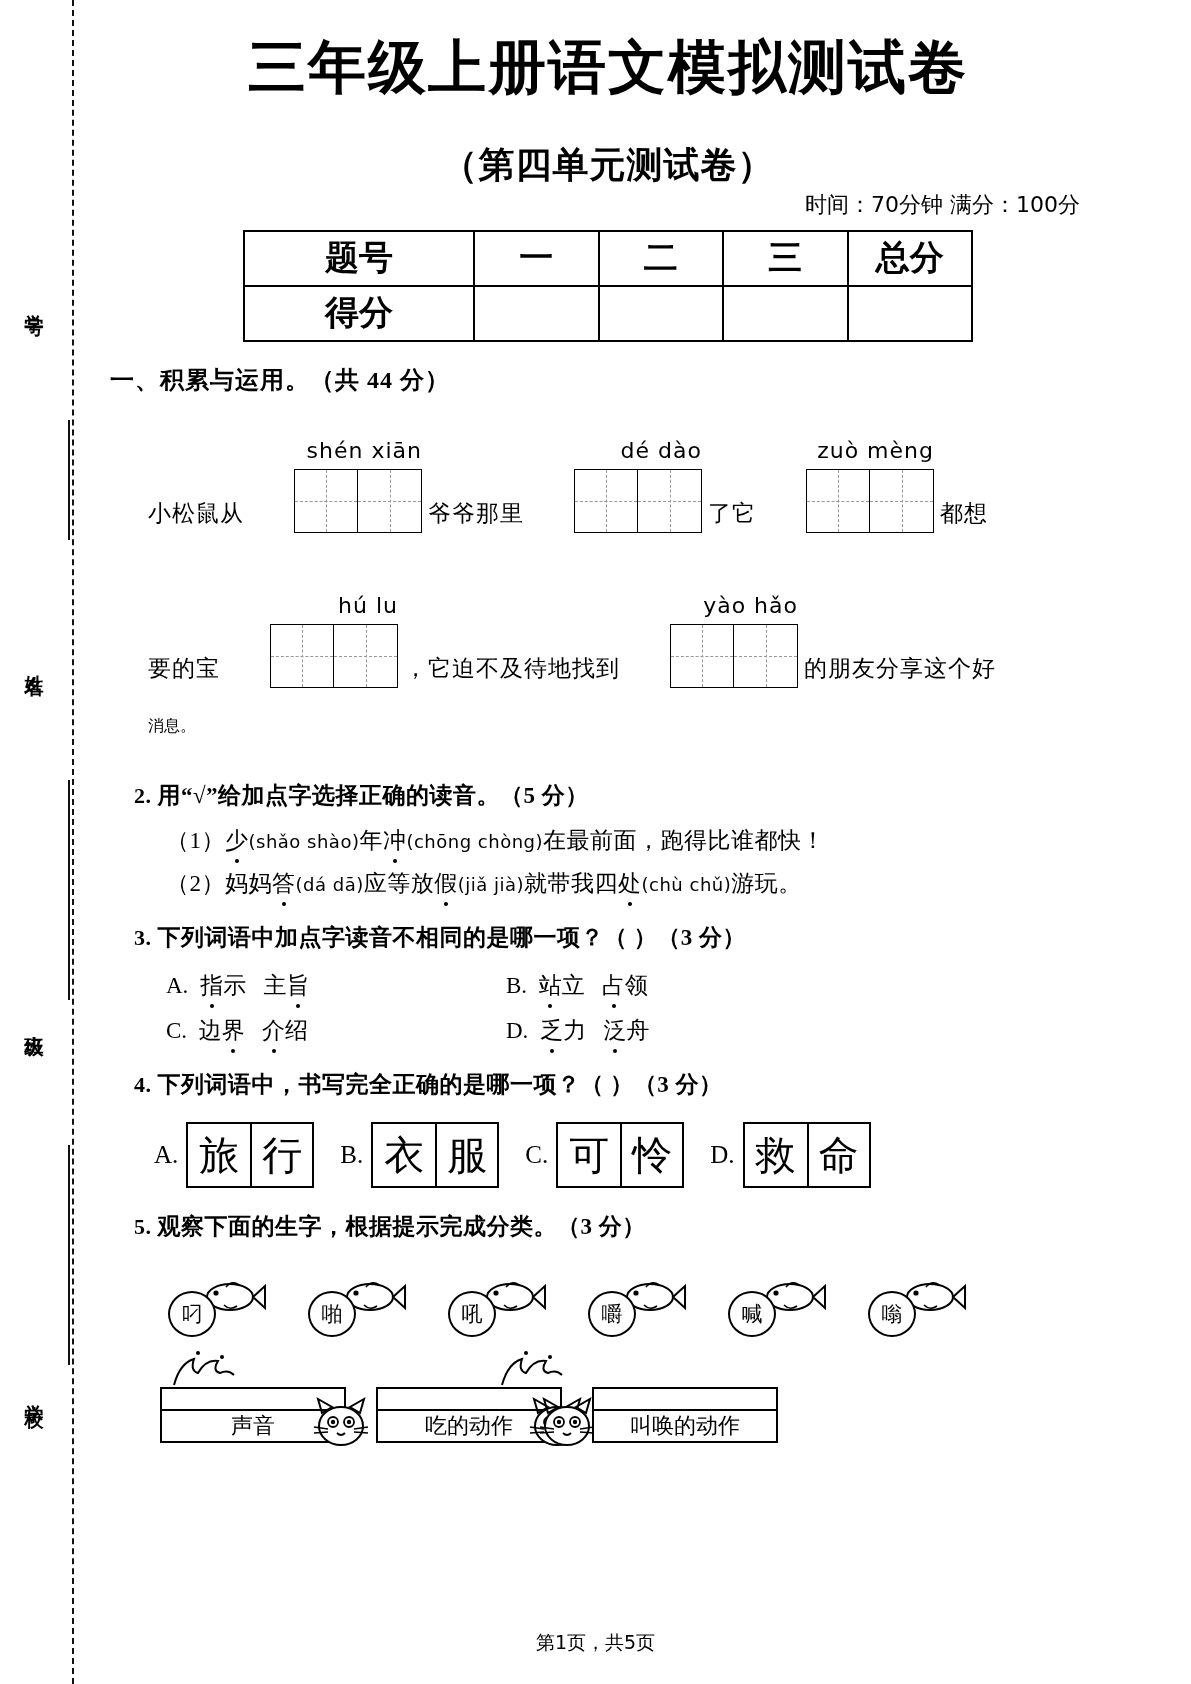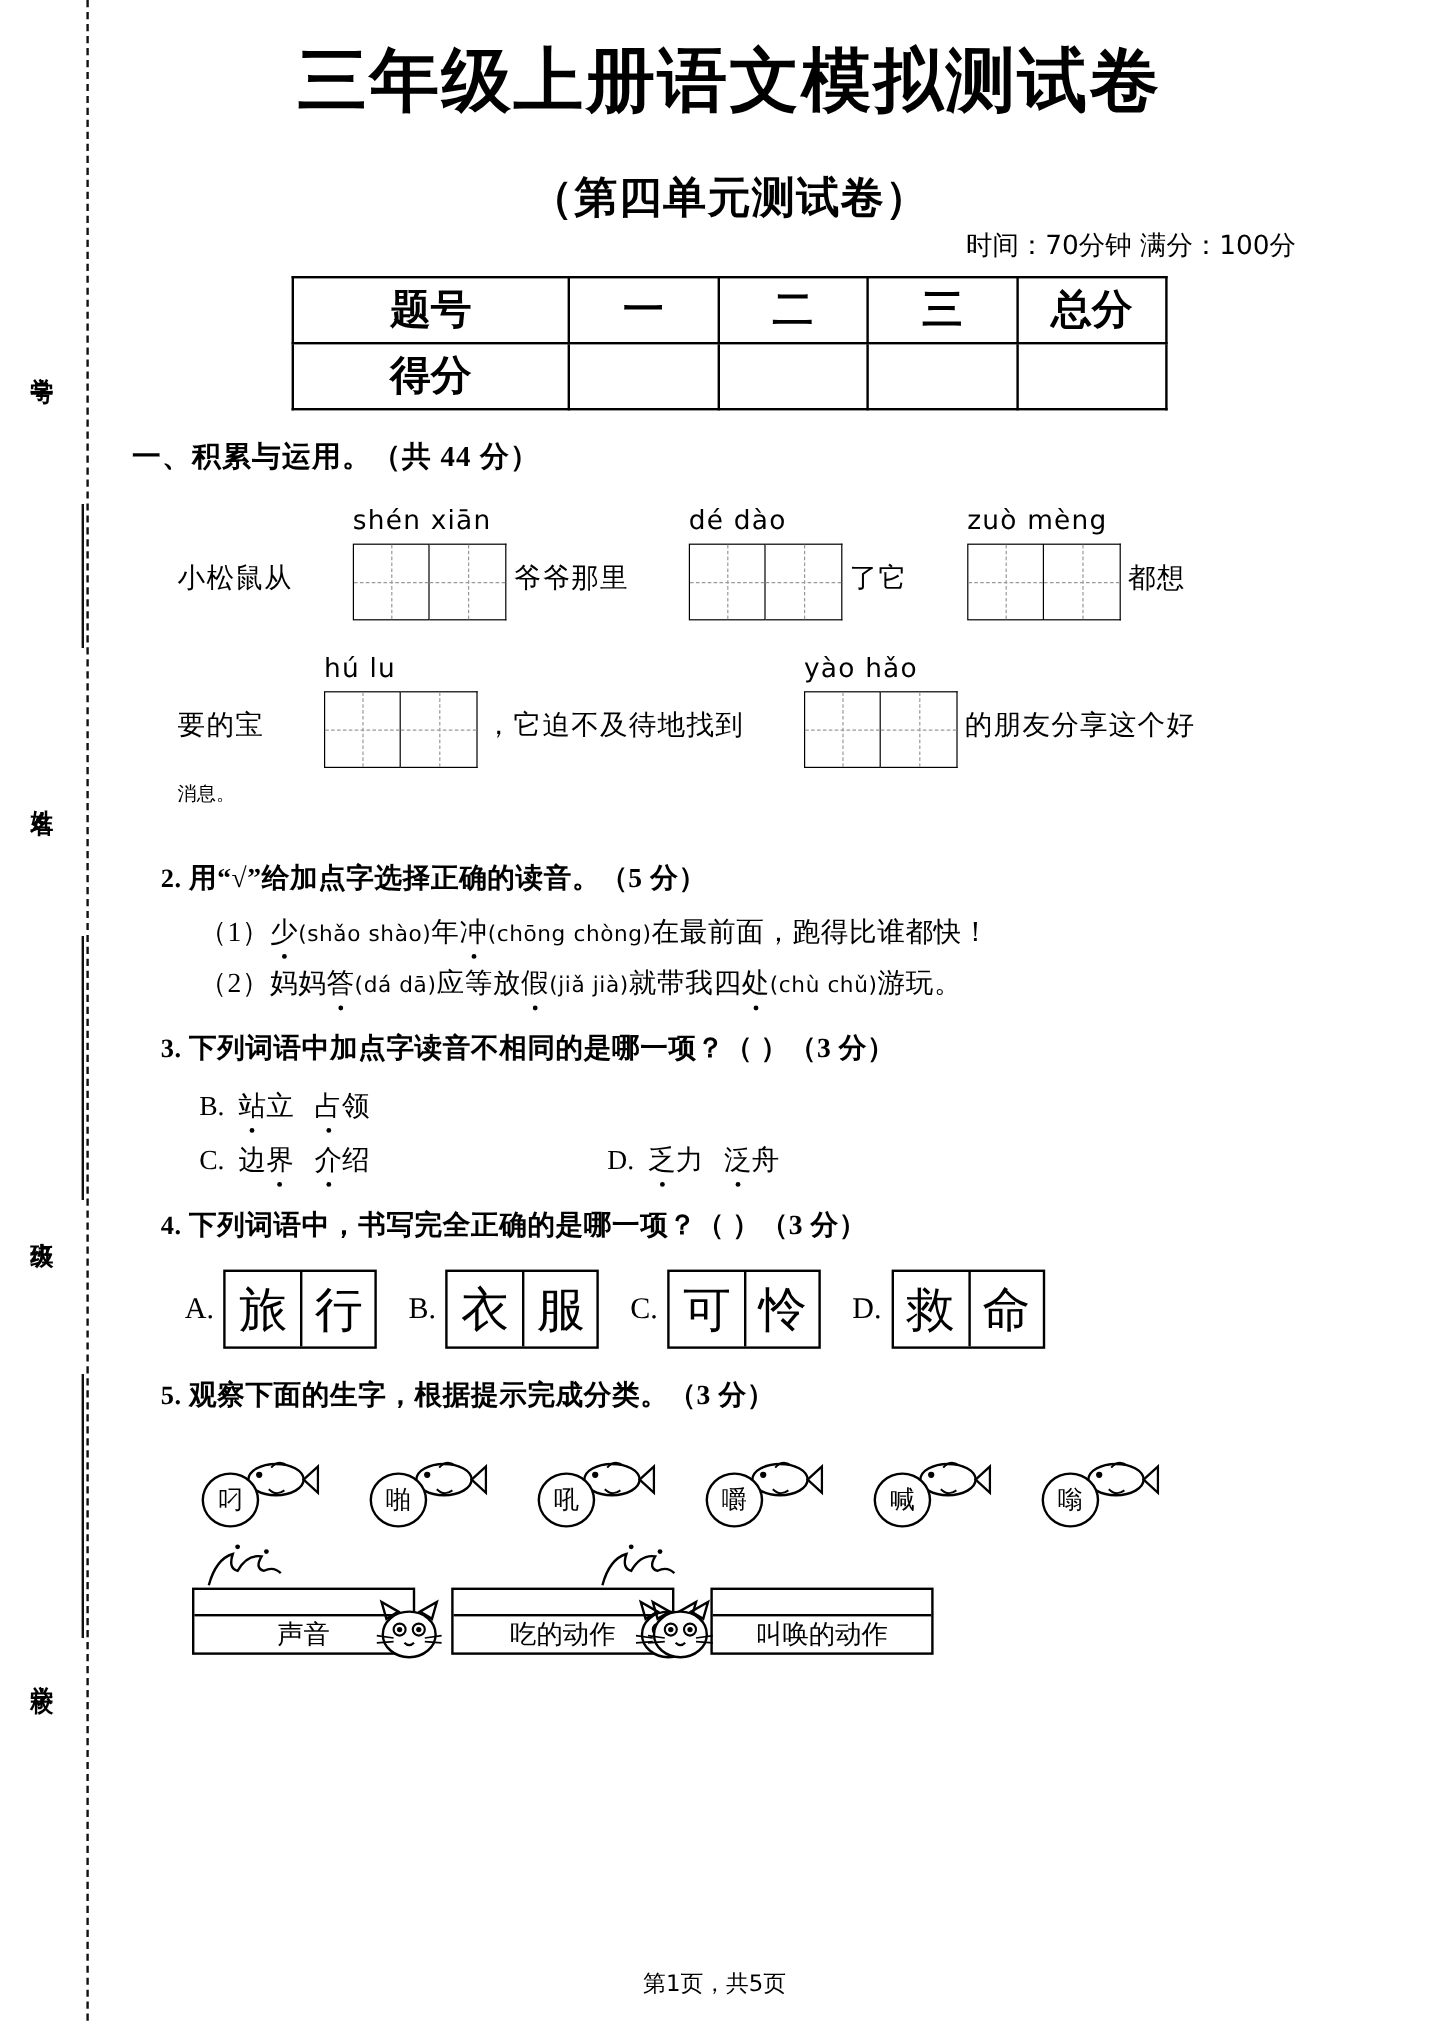--- a/index.html
+++ b/index.html
@@ -127,21 +127,21 @@
   
   .writing-block { margin:26px 0 0 0; position:relative; }
   .wline {
     display:flex;
     align-items:flex-end;
     font-size:23px;
     letter-spacing:1px;
     margin-left:40px;
   }
   .wtext { padding-bottom:20px; white-space:nowrap; }
-  .grid-wrap { display:flex; flex-direction:column; align-items:flex-start; margin:0 6px;padding-left:44px; }
+  .grid-wrap { display:flex; flex-direction:column; align-items:flex-end; margin:16px 6px;padding-left:44px; }
   .pinyin-lab {
     font-family:"DejaVu Sans","Liberation Sans",sans-serif;
     font-size:22px;
     letter-spacing:1px;
     margin-bottom:6px;
     white-space:nowrap;
   }
   .tzg { display:flex; }
   .cell {
     width:64px; height:64px;
@@ -209,21 +209,21 @@
   .cat-box .upper { flex:1; border-bottom:2px solid #000; }
   .cat-box .lower {
     flex:1; display:flex; align-items:center; justify-content:center;
     font-size:22px;
     font-family:"DejaVu Sans","Liberation Sans",sans-serif;
   }
   .cat { position:absolute; z-index:3; }
 
   
   .footer {
-    position:absolute; left:0; right:0; bottom:18px;
+    position:absolute; left:0; right:0; bottom:28px;
     text-align:center;
     font-size:19px;
     font-family:"DejaVu Sans","Liberation Sans",sans-serif;
   }
 </style>
 </head>
 <body>
 
 <div class="binding-line"></div>
 <div class="margin-labels">
@@ -317,20 +317,21 @@
     <span class="q-num">2.</span><span class="q-stem">用“√”给加点字选择正确的读音。（5 分）</span>
   </div>
   <div class="sub-line" id="q2-item-0"><span>（1）</span><span class="dot">少</span><span class="pin">(shǎo    shào)</span><span>年</span><span class="dot">冲</span><span class="pin">(chōng    chòng)</span><span>在最前面，跑得比谁都快！</span></div>
   <div class="sub-line" id="q2-item-1"><span>（2）</span><span>妈妈</span><span class="dot">答</span><span class="pin">(dá    dā)</span><span>应等放</span><span class="dot">假</span><span class="pin">(jiǎ    jià)</span><span>就带我四</span><span class="dot">处</span><span class="pin">(chù    chǔ)</span><span>游玩。</span></div>
 
   <div class="q">
     <span class="q-num">3.</span><span class="q-stem">下列词语中加点字读音不相同的是哪一项？（      ）（3 分）</span>
   </div>
   <div id="q3-options">
       <div class="opt-row">
+        <div class="opt"><span class="opt-label">A. </span><span><span class="dot">指</span><span>示</span></span><span>&nbsp;&nbsp;&nbsp;</span><span><span>主</span><span class="dot">旨</span></span></div>
         <div class="opt"><span class="opt-label">B. </span><span><span class="dot">站</span><span>立</span></span><span>&nbsp;&nbsp;&nbsp;</span><span><span class="dot">占</span><span>领</span></span></div>
       </div>
       <div class="opt-row">
         <div class="opt"><span class="opt-label">C. </span><span><span>边</span><span class="dot">界</span></span><span>&nbsp;&nbsp;&nbsp;</span><span><span class="dot">介</span><span>绍</span></span></div>
         <div class="opt"><span class="opt-label">D. </span><span><span class="dot">乏</span><span>力</span></span><span>&nbsp;&nbsp;&nbsp;</span><span><span class="dot">泛</span><span>舟</span></span></div>
       </div>
     </div>
 
   <div class="q">
     <span class="q-num">4.</span><span class="q-stem">下列词语中，书写完全正确的是哪一项？（      ）（3 分）</span>

